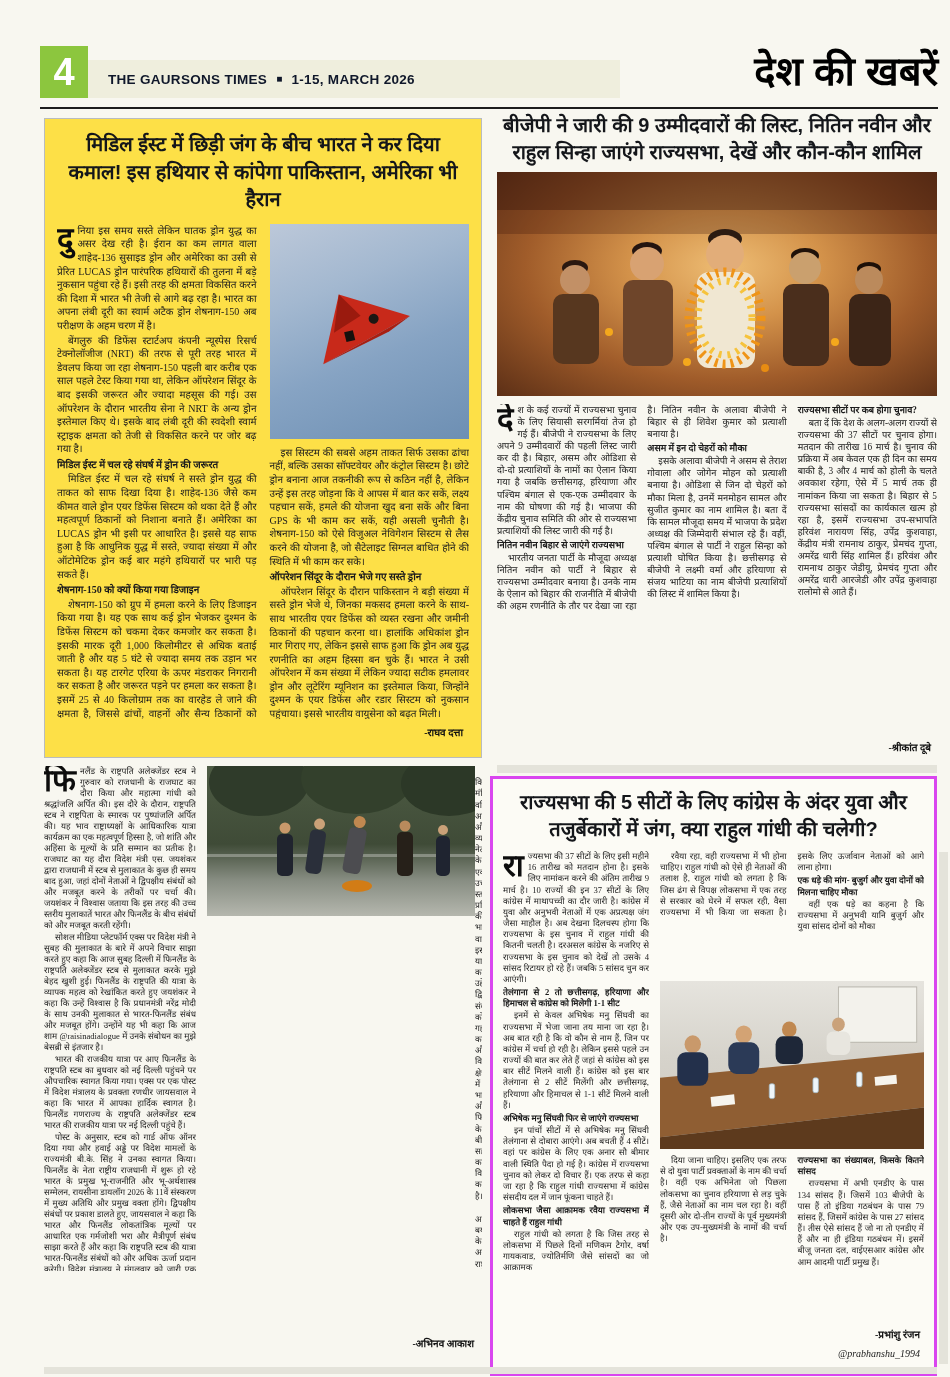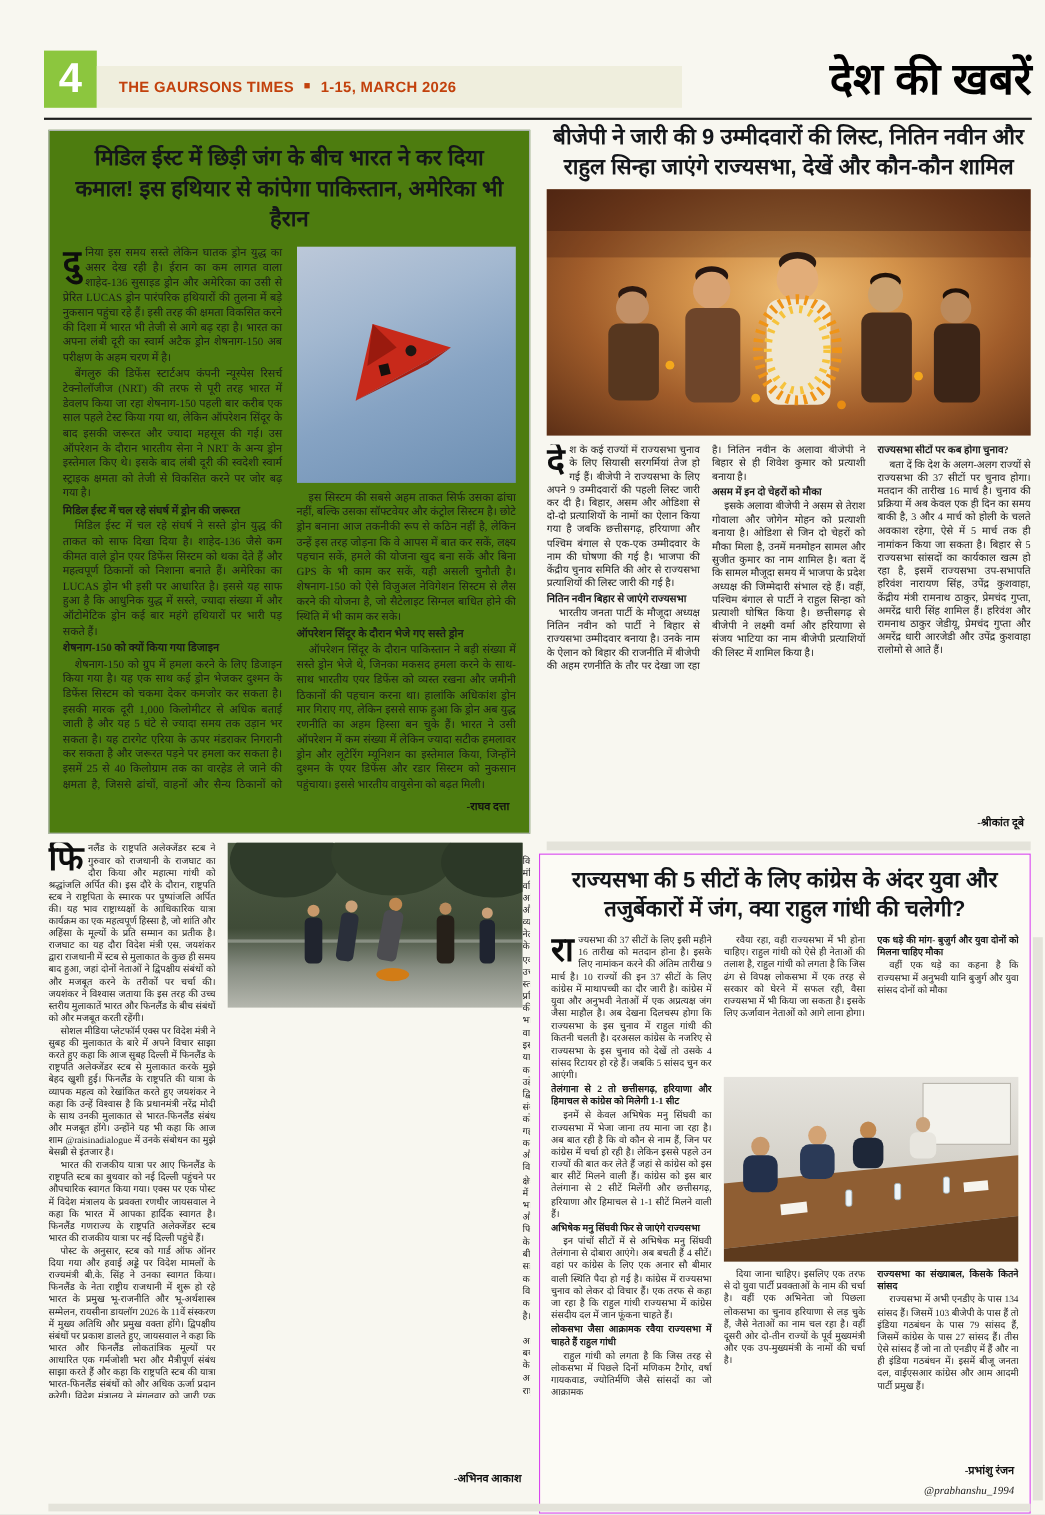--- a/index.html
+++ b/index.html
@@ -4,38 +4,38 @@
 <style>
   html,body{margin:0;padding:0;background:#d8d7d0;}
   .page{position:relative;width:950px;height:1377px;background:#f8f7f0;overflow:hidden;
         font-family:"Liberation Serif", serif;color:#1b1b1b;}
   
   .pagenum-box{position:absolute;left:40px;top:46px;width:48px;height:52px;background:#8cc63e;
         display:flex;align-items:center;justify-content:center;}
   .pagenum-box span{font-family:"Liberation Sans",sans-serif;font-weight:bold;font-size:38px;color:#fff;}
   .masthead-strip{position:absolute;left:88px;top:60px;width:532px;height:38px;background:#efeedd;
         display:flex;align-items:center;gap:9px;padding-left:20px;box-sizing:border-box;
-        font-family:"Liberation Sans",sans-serif;font-weight:bold;font-size:13.5px;color:#c2410c;letter-spacing:.3px;}
+        font-family:"Liberation Sans",sans-serif;font-weight:bold;font-size:13.5px;color:#0f172a;letter-spacing:.3px;}
   .masthead-strip .bullet{font-size:10px;position:relative;top:-1px;}
   .section-title{position:absolute;right:12px;top:42px;font-family:Liberation Sans, sans-serif;
         font-weight:bold;font-size:40px;color:#000;}
   .hdr-rule{position:absolute;left:40px;right:12px;top:107px;height:2px;background:#1d1d1d;}
   
   .art{position:absolute;box-sizing:border-box;}
   .hl{font-family:"Liberation Sans",sans-serif;font-weight:bold;text-align:center;color:#14161a;margin:0;}
   .seg,.lead{margin:0 0 1px;text-align:justify;}
   .seg{text-indent:11px;}
   .seg-h{font-weight:bold;text-indent:0;margin:2px 0 1px;}
   .lead{text-indent:0;}
   .dc{float:left;font-family:"Liberation Sans",sans-serif;font-weight:bold;font-size:31px;
       line-height:27px;margin:1px 4px 0 0;color:#0d0d0d;}
   .by{position:absolute;font-weight:bold;font-size:10px;color:#111;}
   figure{margin:0;}
   
-  .art1{left:44px;top:118px;width:438px;height:640px;background:#4d7c0f;border:1px solid #b9bcbf;
+  .art1{left:44px;top:118px;width:438px;height:640px;background:#fde047;border:1px solid #b9bcbf;
         padding:10px 12px 8px;}
   .art1 .hl{font-size:20px;line-height:1.38;margin:2px 6px 10px;}
   .body2{display:flex;gap:13px;height:495px;overflow:hidden;font-size:10px;line-height:1.36;}
   .body2 .colA{width:50%;}
   .photo-drone{height:215px;margin:0 0 7px;
         background:linear-gradient(158deg,#bcc8d9 0%,#a3b8d0 30%,#86a3c3 60%,#6d8fb3 100%);}
   .art1 .by{right:18px;top:606px;}
   
   .art2{left:497px;top:112px;width:440px;height:652px;}
   .art2 .hl{font-size:20px;line-height:1.35;margin:0 4px 6px;}
@@ -47,21 +47,21 @@
   .art3{left:44px;top:766px;width:438px;height:600px;}
   .art3 .hl{font-size:19px;line-height:1.35;margin:4px 2px 8px;}
   .body-fin{display:flex;gap:11px;height:505px;overflow:hidden;}
   .fin-c1{width:152px;flex:none;font-size:8.6px;line-height:1.28;overflow:hidden;}
   .fin-right{flex:1;display:flex;flex-direction:row;}
   .photo-raj{height:150px;margin-bottom:7px;
         background:linear-gradient(#4e5c44 0%,#3f4b37 52%,#878d82 76%,#b5b7ae 100%);}
   .fin-cols{column-count:2;column-gap:11px;flex:1;overflow:hidden;font-size:8.6px;line-height:1.3;}
   .art3 .by{right:8px;bottom:16px;}
   
-  .art4{left:490px;top:776px;width:447px;height:600px;background:#fcfbf5;border:1px solid #d946ef;
+  .art4{left:490px;top:776px;width:447px;height:600px;background:#fcfbf5;border:3px solid #d946ef;
         padding:8px 10px;}
   .art4 .hl{font-size:20px;line-height:1.35;margin:2px 2px 8px;}
   .body-cong{display:flex;gap:11px;height:466px;overflow:hidden;font-size:8.6px;line-height:1.3;}
   .cong-c1{width:146px;flex:none;overflow:hidden;}
   .cong-right{flex:1;display:flex;flex-direction:column;}
   .cong-top{column-count:2;column-gap:11px;height:126px;overflow:hidden;}
   .photo-meet{height:168px;margin:4px 0 6px;
         background:linear-gradient(#e6e4de 0%,#d6d3cb 45%,#cdc9c0 100%);}
   .cong-bottom{column-count:2;column-gap:11px;flex:1;overflow:hidden;}
   .art4 .by{right:14px;bottom:32px;text-align:center;}

